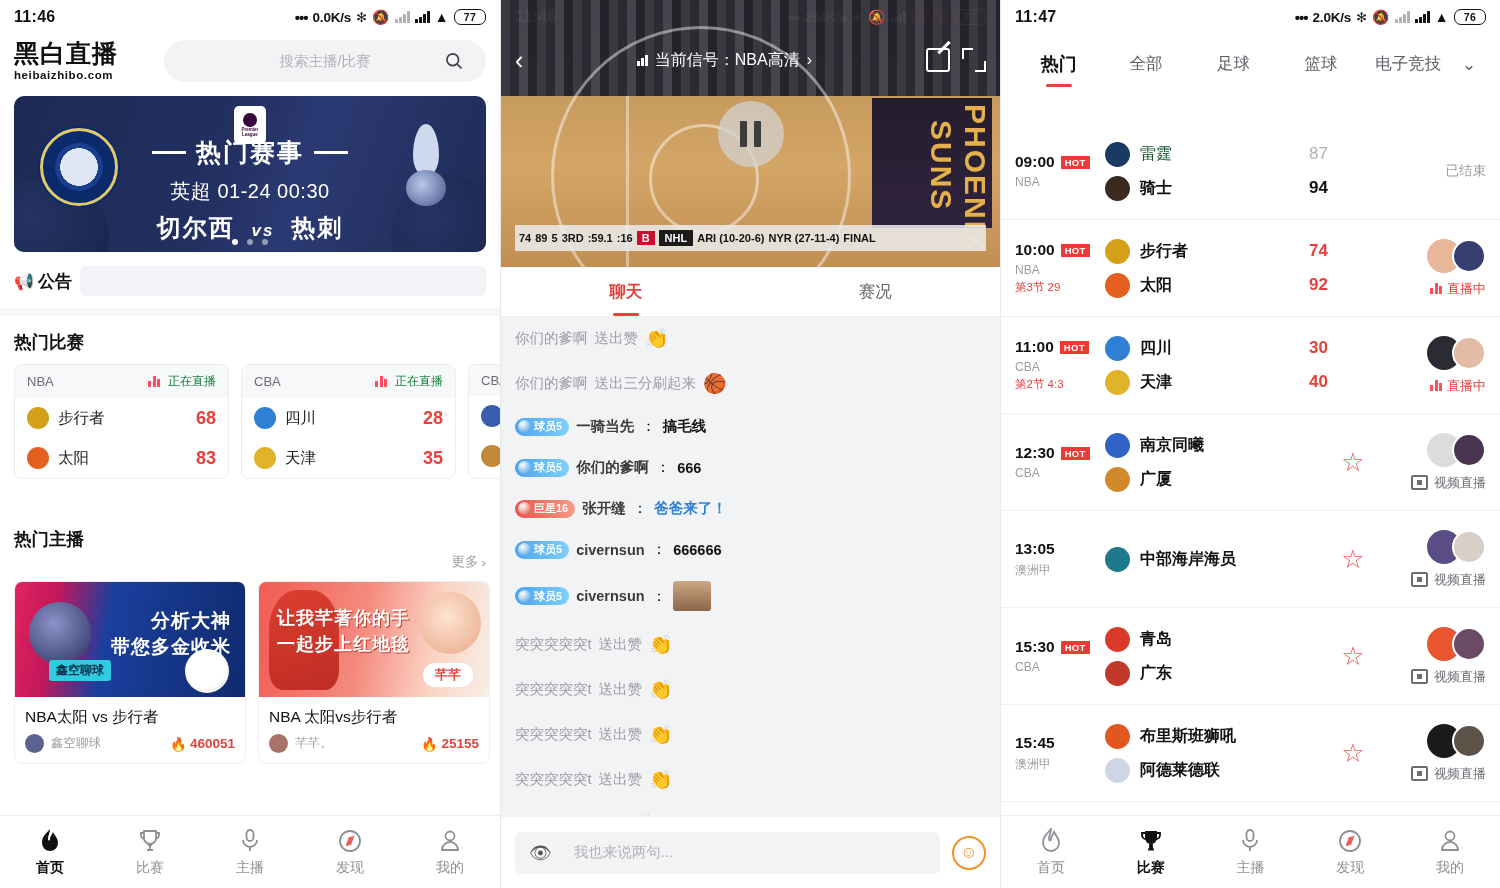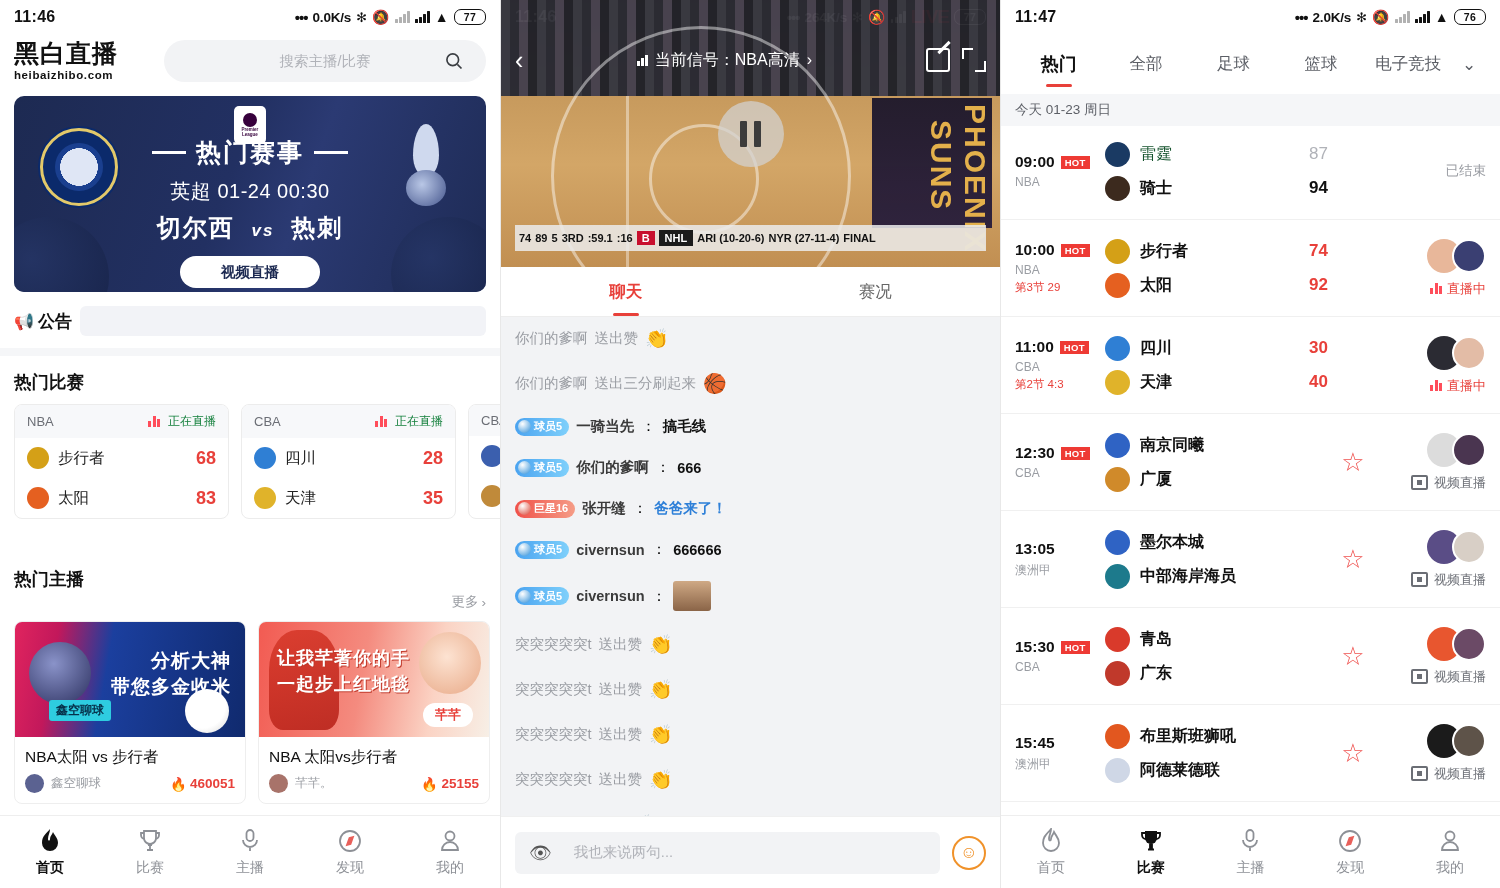--- a/index.html
+++ b/index.html
@@ -44,21 +44,21 @@
   .searchbar {
     flex:1; height:42px; background:#f2f3f5; border-radius:21px;
     display:flex; align-items:center; justify-content:center; position:relative;
   }
   .searchbar span { color:#b0b2b8; font-size:14.5px; }
   .search-ic {
     position:absolute; right:22px; width:20px; height:20px;
   }
 
   .banner {
-    margin:0 14px; height:196px; border-radius:10px; position:relative; overflow:hidden;
+    margin:0 14px; height:156px; border-radius:10px; position:relative; overflow:hidden;
     background:linear-gradient(110deg,#1d2a52 0%,#223062 45%,#2b3a73 60%,#1e2b55 100%);
   }
   .banner .ball {
     position:absolute; border-radius:50%; background:#18244a; opacity:.75;
   }
   .banner .ball.l { width:120px;height:120px; left:-25px; bottom:-45px;
      background:radial-gradient(circle at 35% 35%, #263667, #141f42); }
   .banner .ball.r { width:115px;height:115px; right:-20px; bottom:-40px;
      background:radial-gradient(circle at 35% 35%, #263667, #141f42); }
   .crest-l {
@@ -729,21 +729,20 @@
 
   <div class="p3-tabs">
     <div class="p3-tab active">热门</div>
     <div class="p3-tab">全部</div>
     <div class="p3-tab">足球</div>
     <div class="p3-tab">篮球</div>
     <div class="p3-tab">电子竞技</div>
     <div class="p3-chev">⌄</div>
   </div>
 
-  <div class="daterow">今天 01-23 周日</div>
 
   <div class="mlist">
 
     <div class="mrow3">
       <div class="m3-time">
         <div class="tm">
             <span>09:00</span>
           <span class="hot">HOT</span>
           </div>
         <div class="lg">NBA</div>
@@ -883,24 +882,20 @@
     </div>
 
     <div class="mrow3">
       <div class="m3-time">
         <div class="tm">
             <span>13:05</span>
           </div>
         <div class="lg">澳洲甲</div>
       </div>
       <div class="m3-teams">
-        <div class="m3-team">
-            <span class="tlogo3" style="background:#2f63c4"></span>
-          <span class="nm3">墨尔本城</span>
-          </div>
         <div class="m3-team">
             <span class="tlogo3" style="background:#1d7a8c"></span>
           <span class="nm3">中部海岸海员</span>
           </div>
       </div>
       <div class="m3-score"></div>
       <div class="m3-cent">
         <span class="star">☆</span>
       </div>
       <div class="m3-right">

